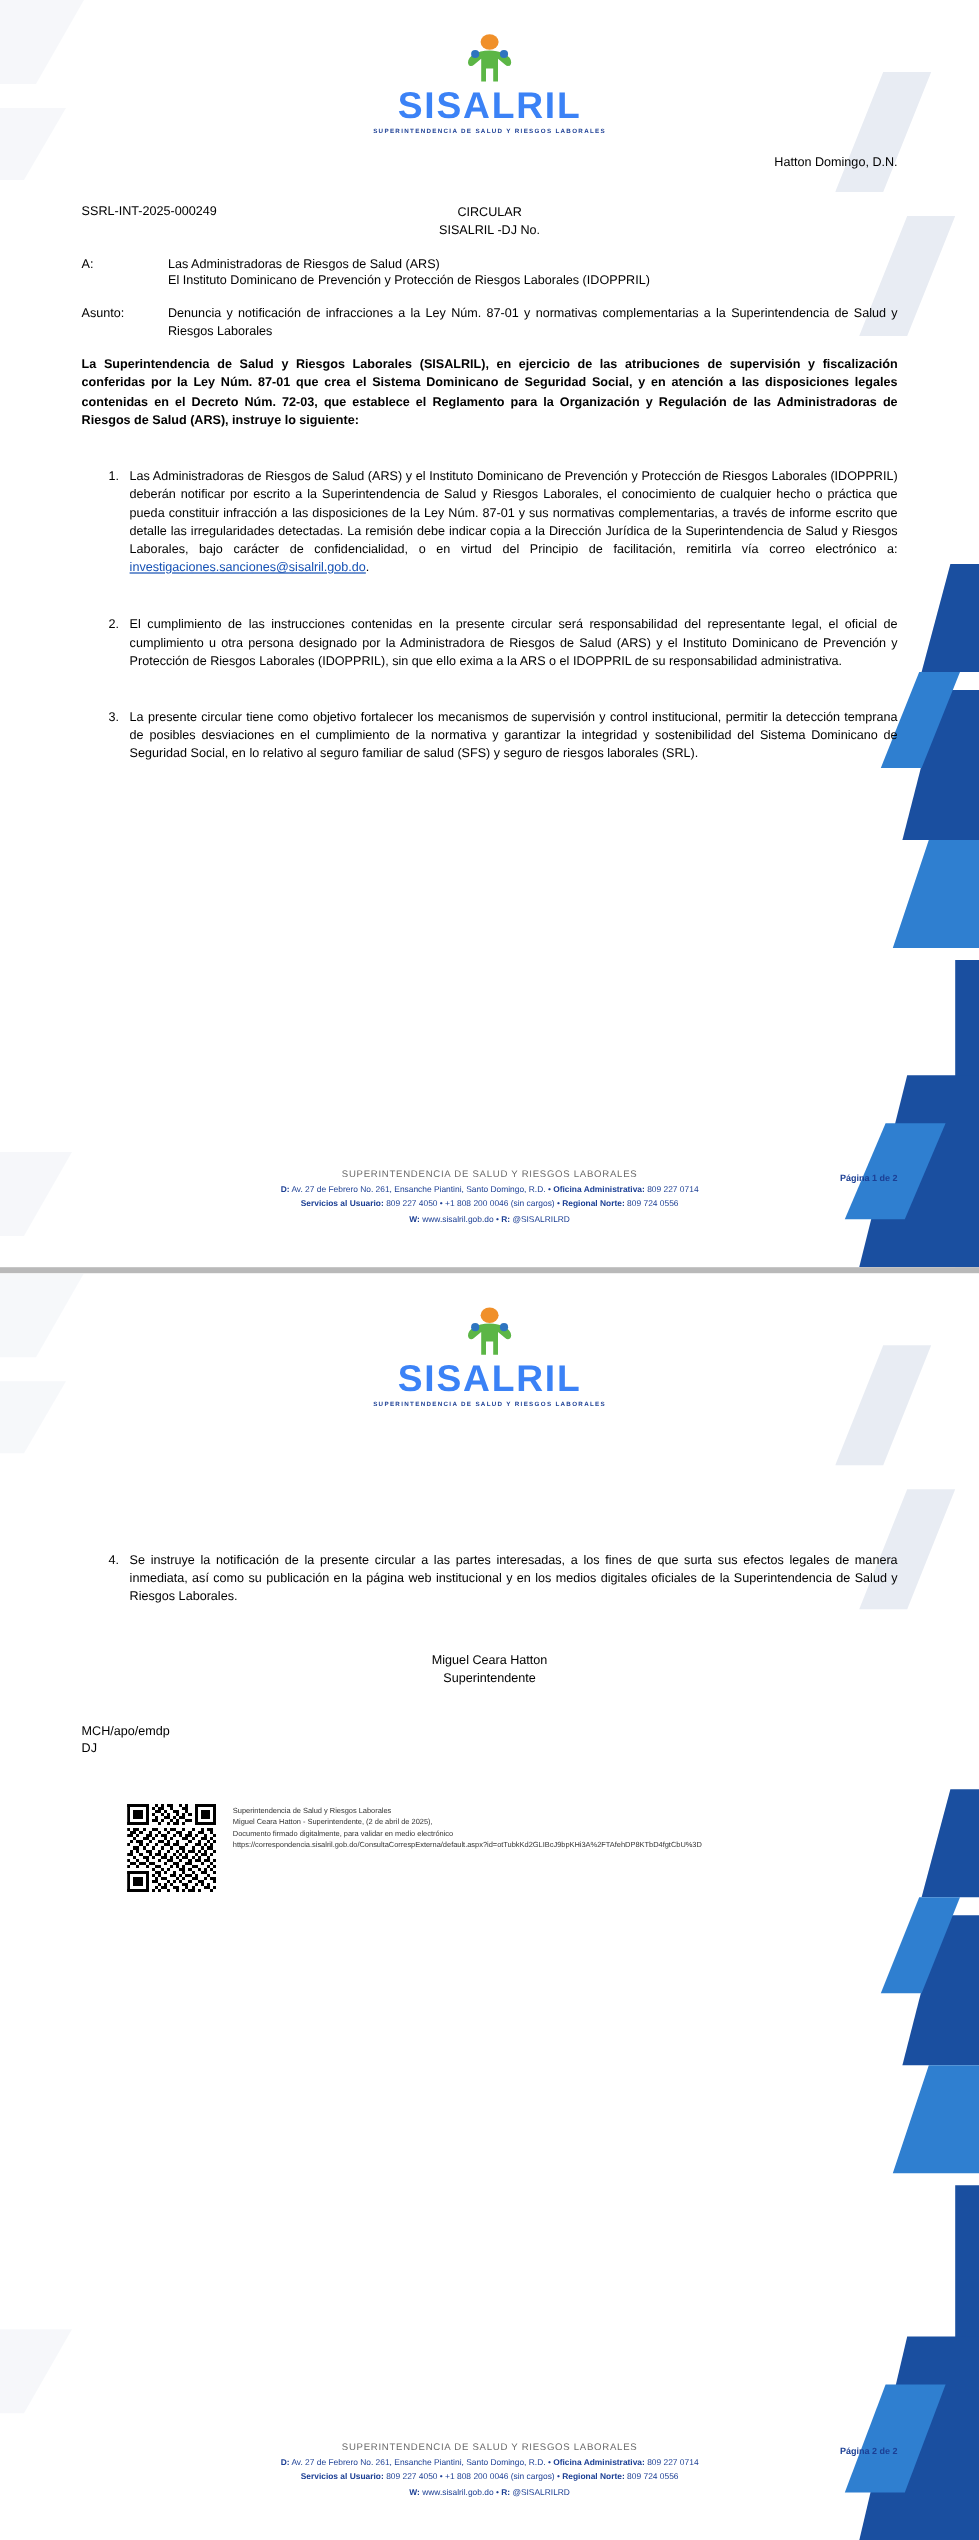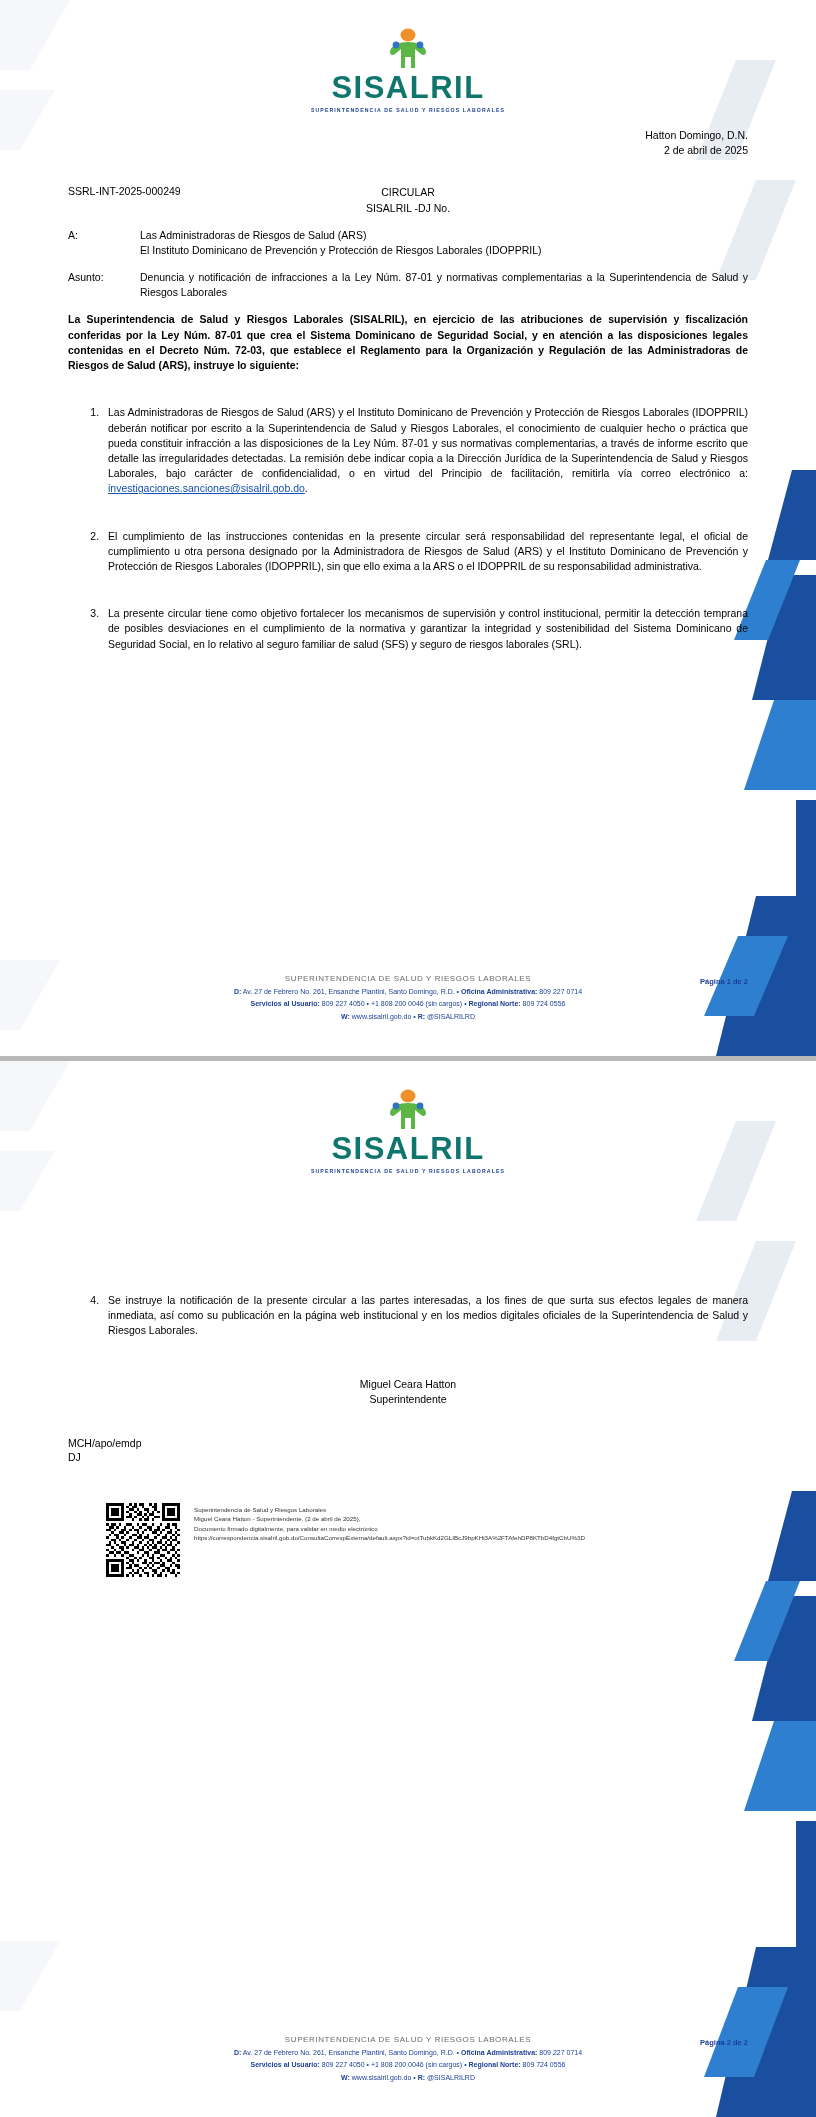--- a/index.html
+++ b/index.html
@@ -34,21 +34,21 @@
     display: flex;
     flex-direction: column;
     align-items: center;
   }
   .logo-mark { width: 62px; height: 42px; }
   .logo-text {
     font-family: "Liberation Sans", sans-serif;
     font-weight: bold;
     font-size: 31px;
     letter-spacing: 1.5px;
-    color: #0f766e;
+    color: #3b82f6;
     line-height: 1;
     margin-top: 2px;
   }
   .logo-sub {
     font-size: 5.2px;
     letter-spacing: 1.1px;
     color: #1c3f94;
     font-weight: bold;
     margin-top: 4px;
   }
@@ -216,21 +216,20 @@
         <circle cx="43" cy="17" r="3.4" fill="#2e74c0"></circle>
       </svg>
       <div class="logo-text">SISALRIL</div>
       <div class="logo-sub">SUPERINTENDENCIA DE SALUD Y RIESGOS LABORALES</div>
     </div>
 
     <div class="content">
 
       <div class="rightblock">
         <div>Hatton Domingo, D.N.</div>
-        <div>2 de abril de 2025</div>
       </div>
 
       <div class="refno">SSRL-INT-2025-000249</div>
 
       <div class="circ">
         <div>CIRCULAR</div>
         <div>SISALRIL -DJ No.</div>
       </div>
 
       <div class="row">

